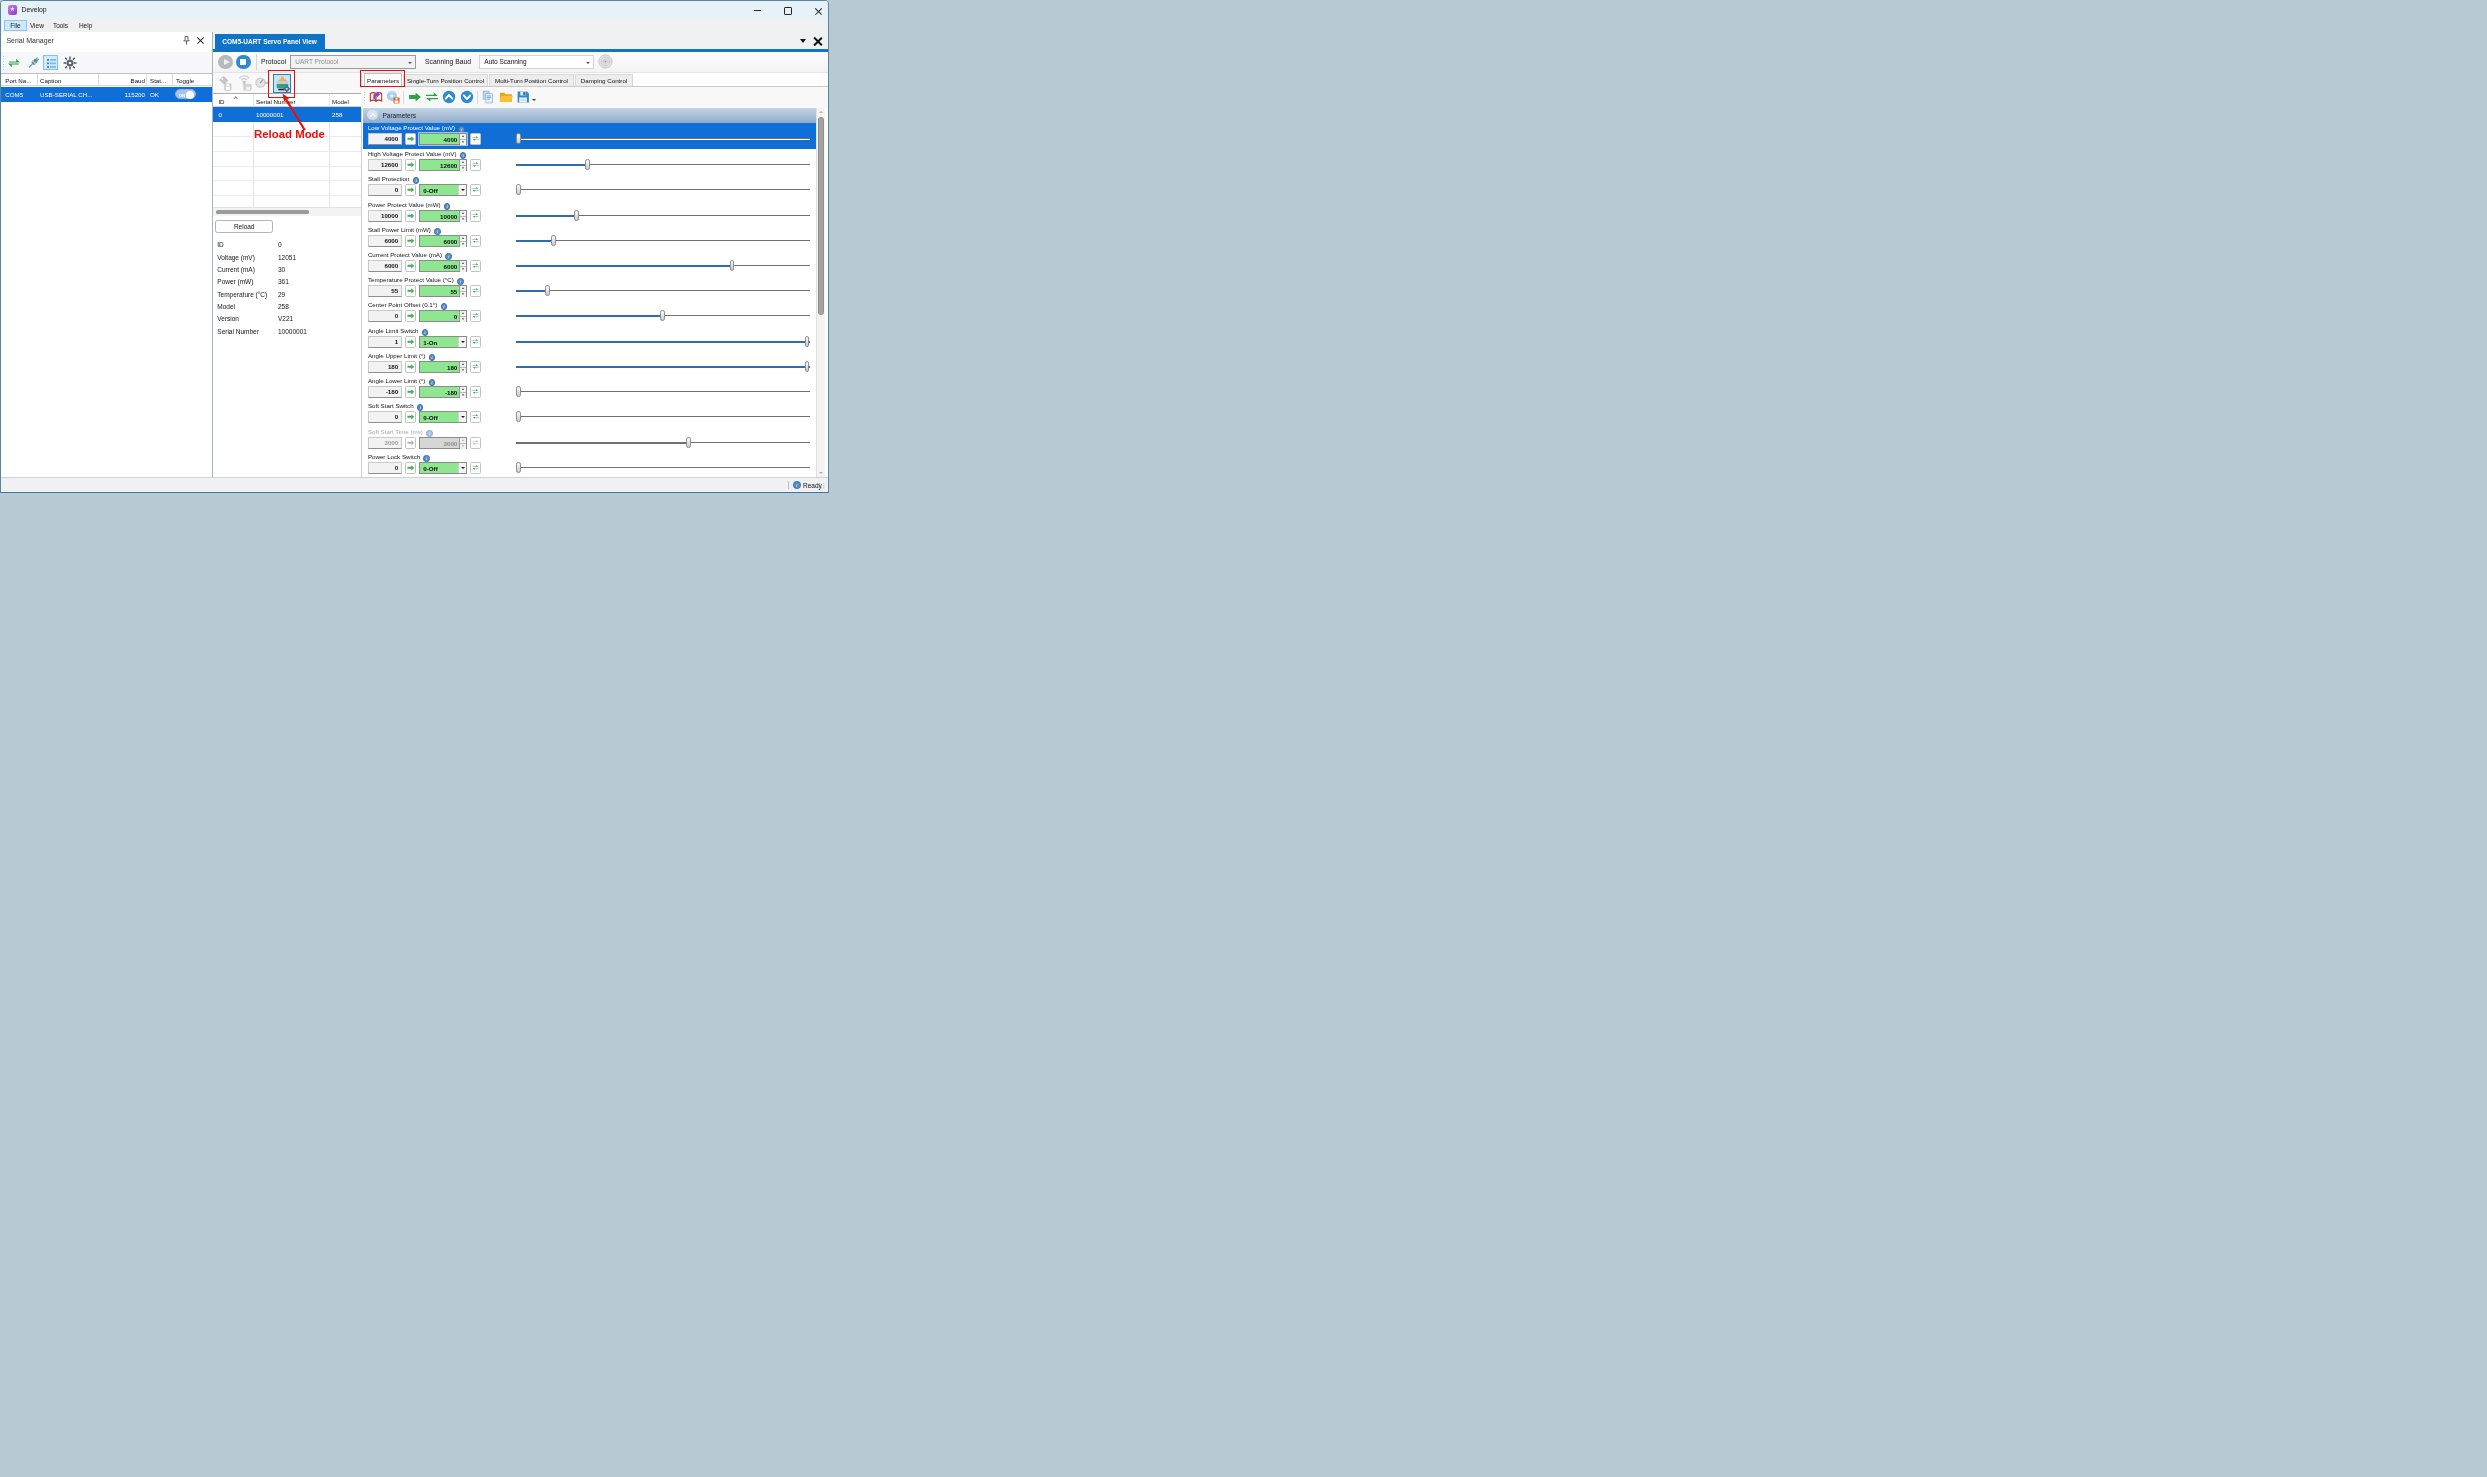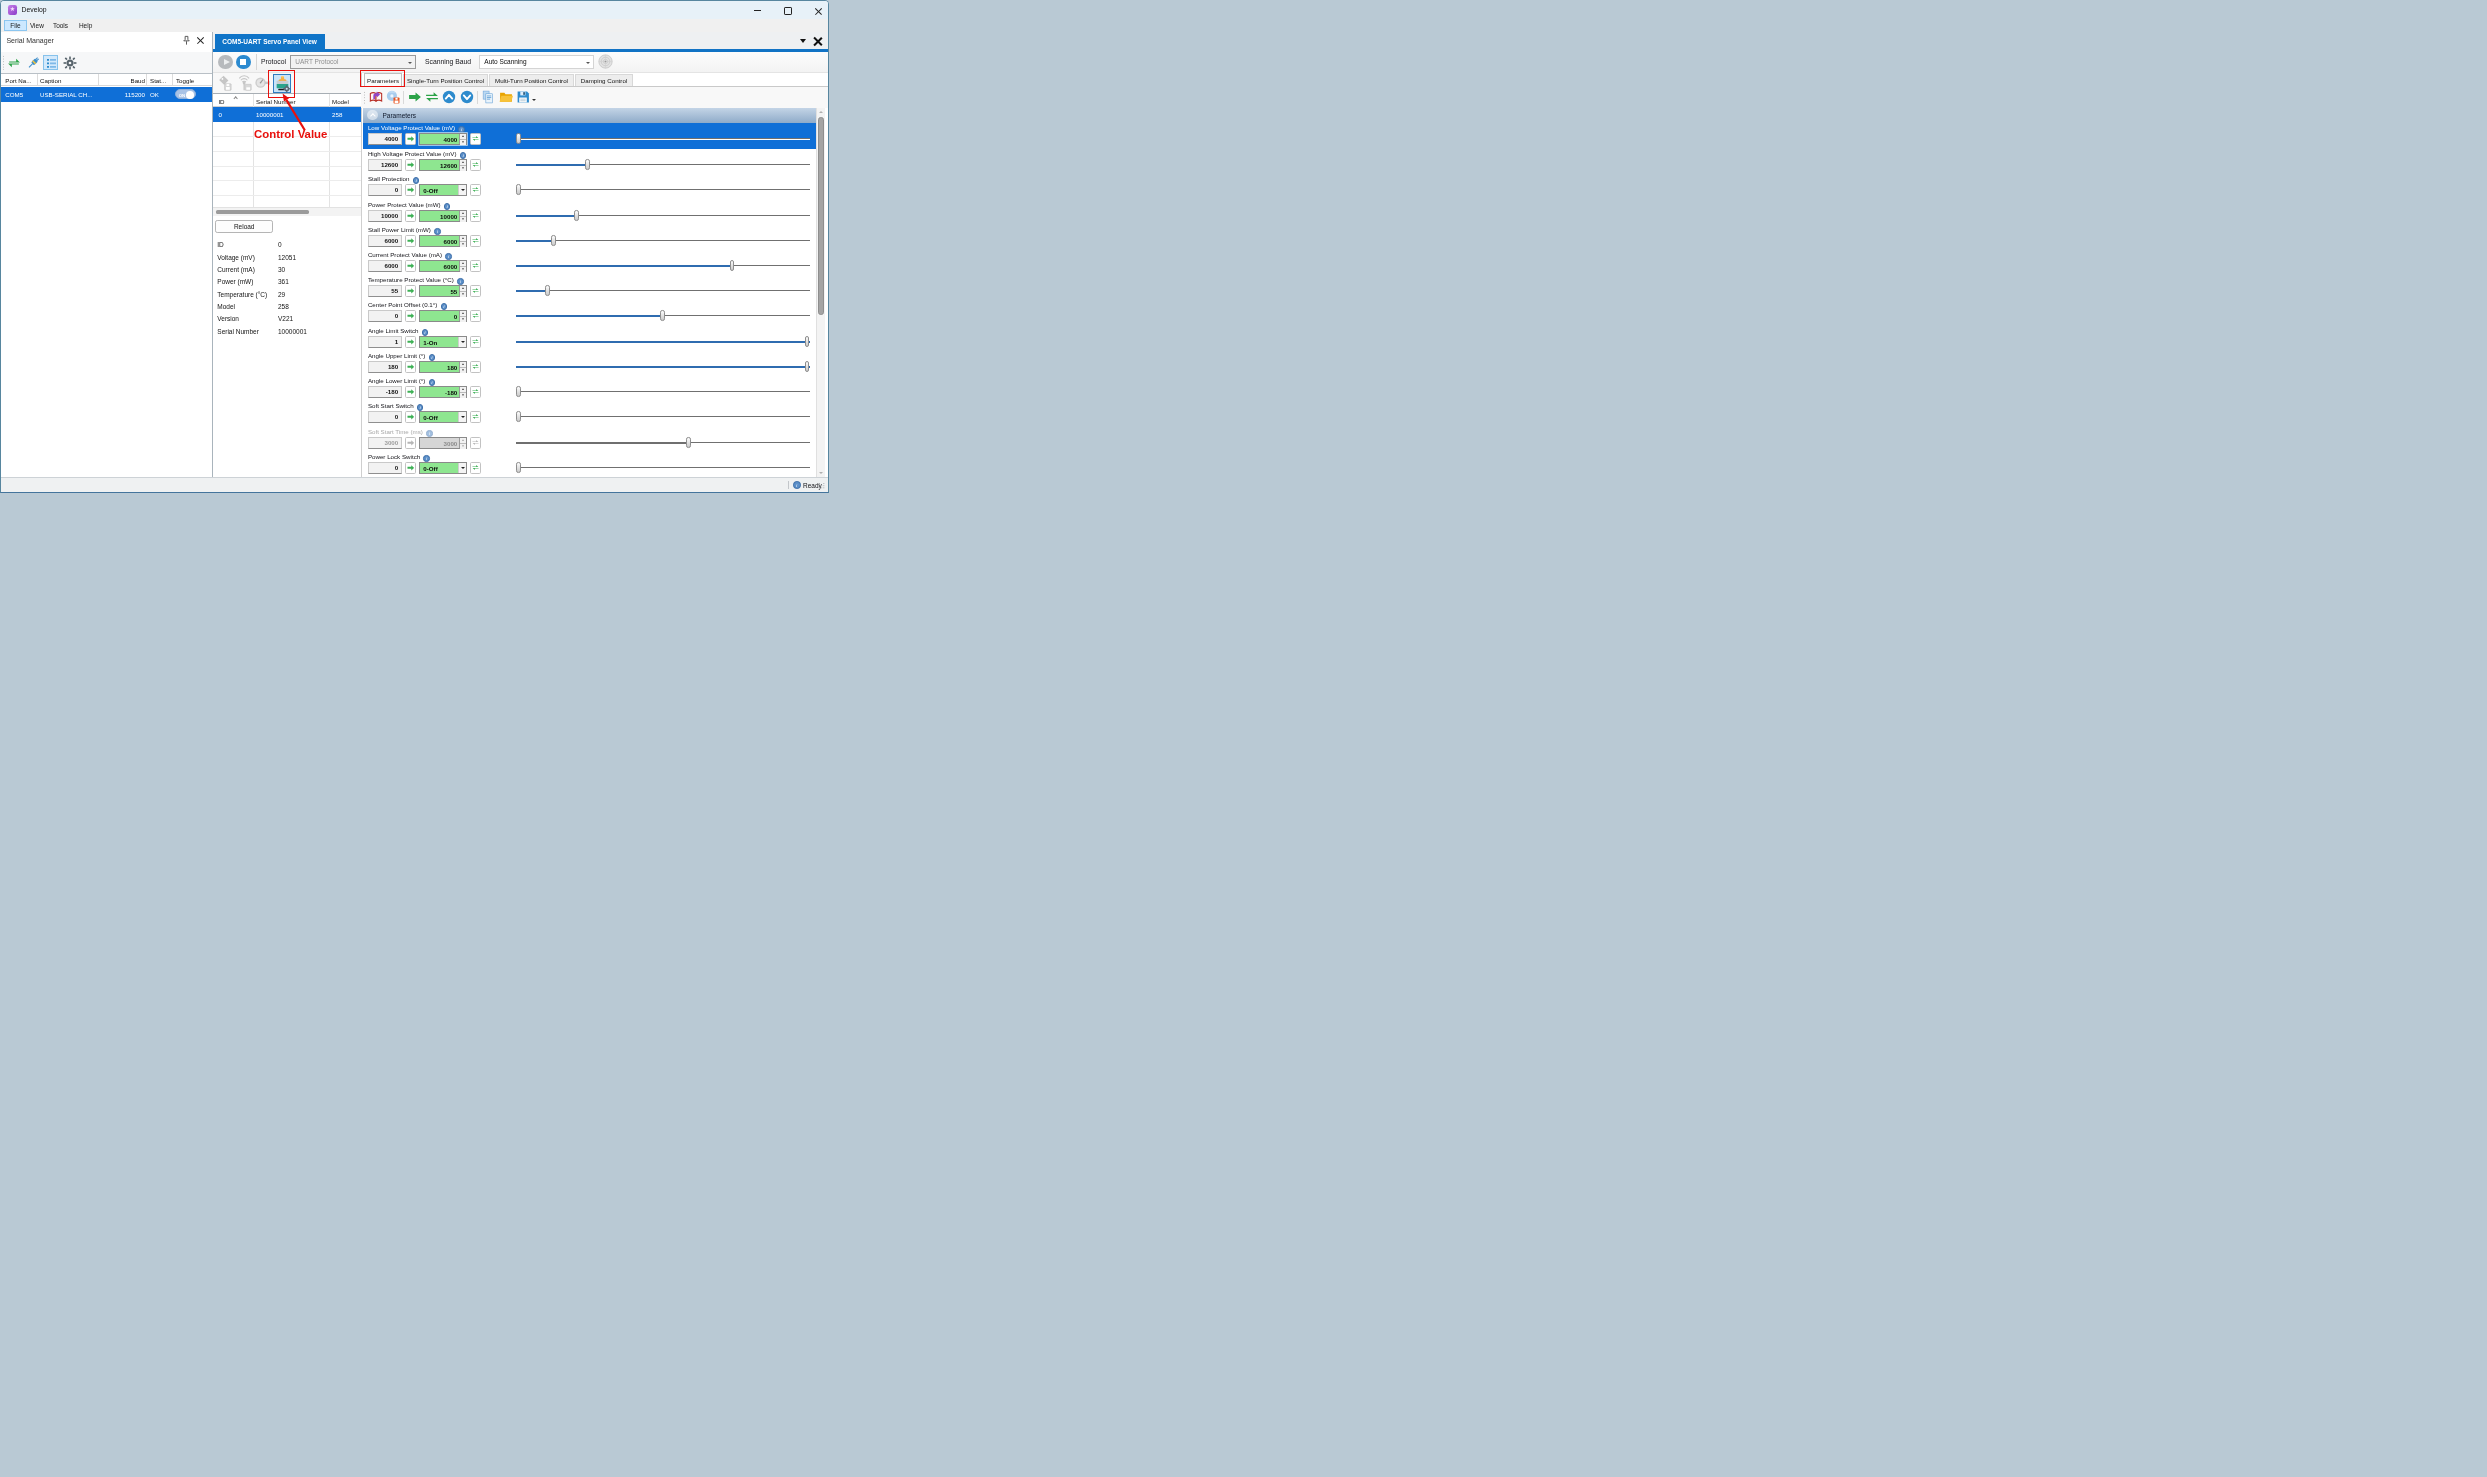--- a/index.html
+++ b/index.html
@@ -797,19 +797,19 @@
     <i class="sb-sep"></i>
     <span class="info-badge sb-info">i</span>
     <span class="sb-ready">Ready</span>
     <span class="grip">
         <span></span>
       </span>
   </div>
 
   <div class="ann-rect" style="left:267px;top:69px;width:26.6px;height:28px"></div>
   <div class="ann-rect" style="left:359px;top:69px;width:45px;height:17.4px"></div>
-  <div class="ann-text">Control Value</div>
+  <div class="ann-text">Reload Mode</div>
   <svg class="ann-svg" viewBox="0 0 1528 908" width="829" height="493">
     <line x1="560" y1="238" x2="526" y2="182" stroke="#e8100c" stroke-width="4"></line>
     <polygon points="519,170 531,179 521.5,185" fill="#e8100c"></polygon>
   </svg>
 </div>
 
 
 </body></html>

